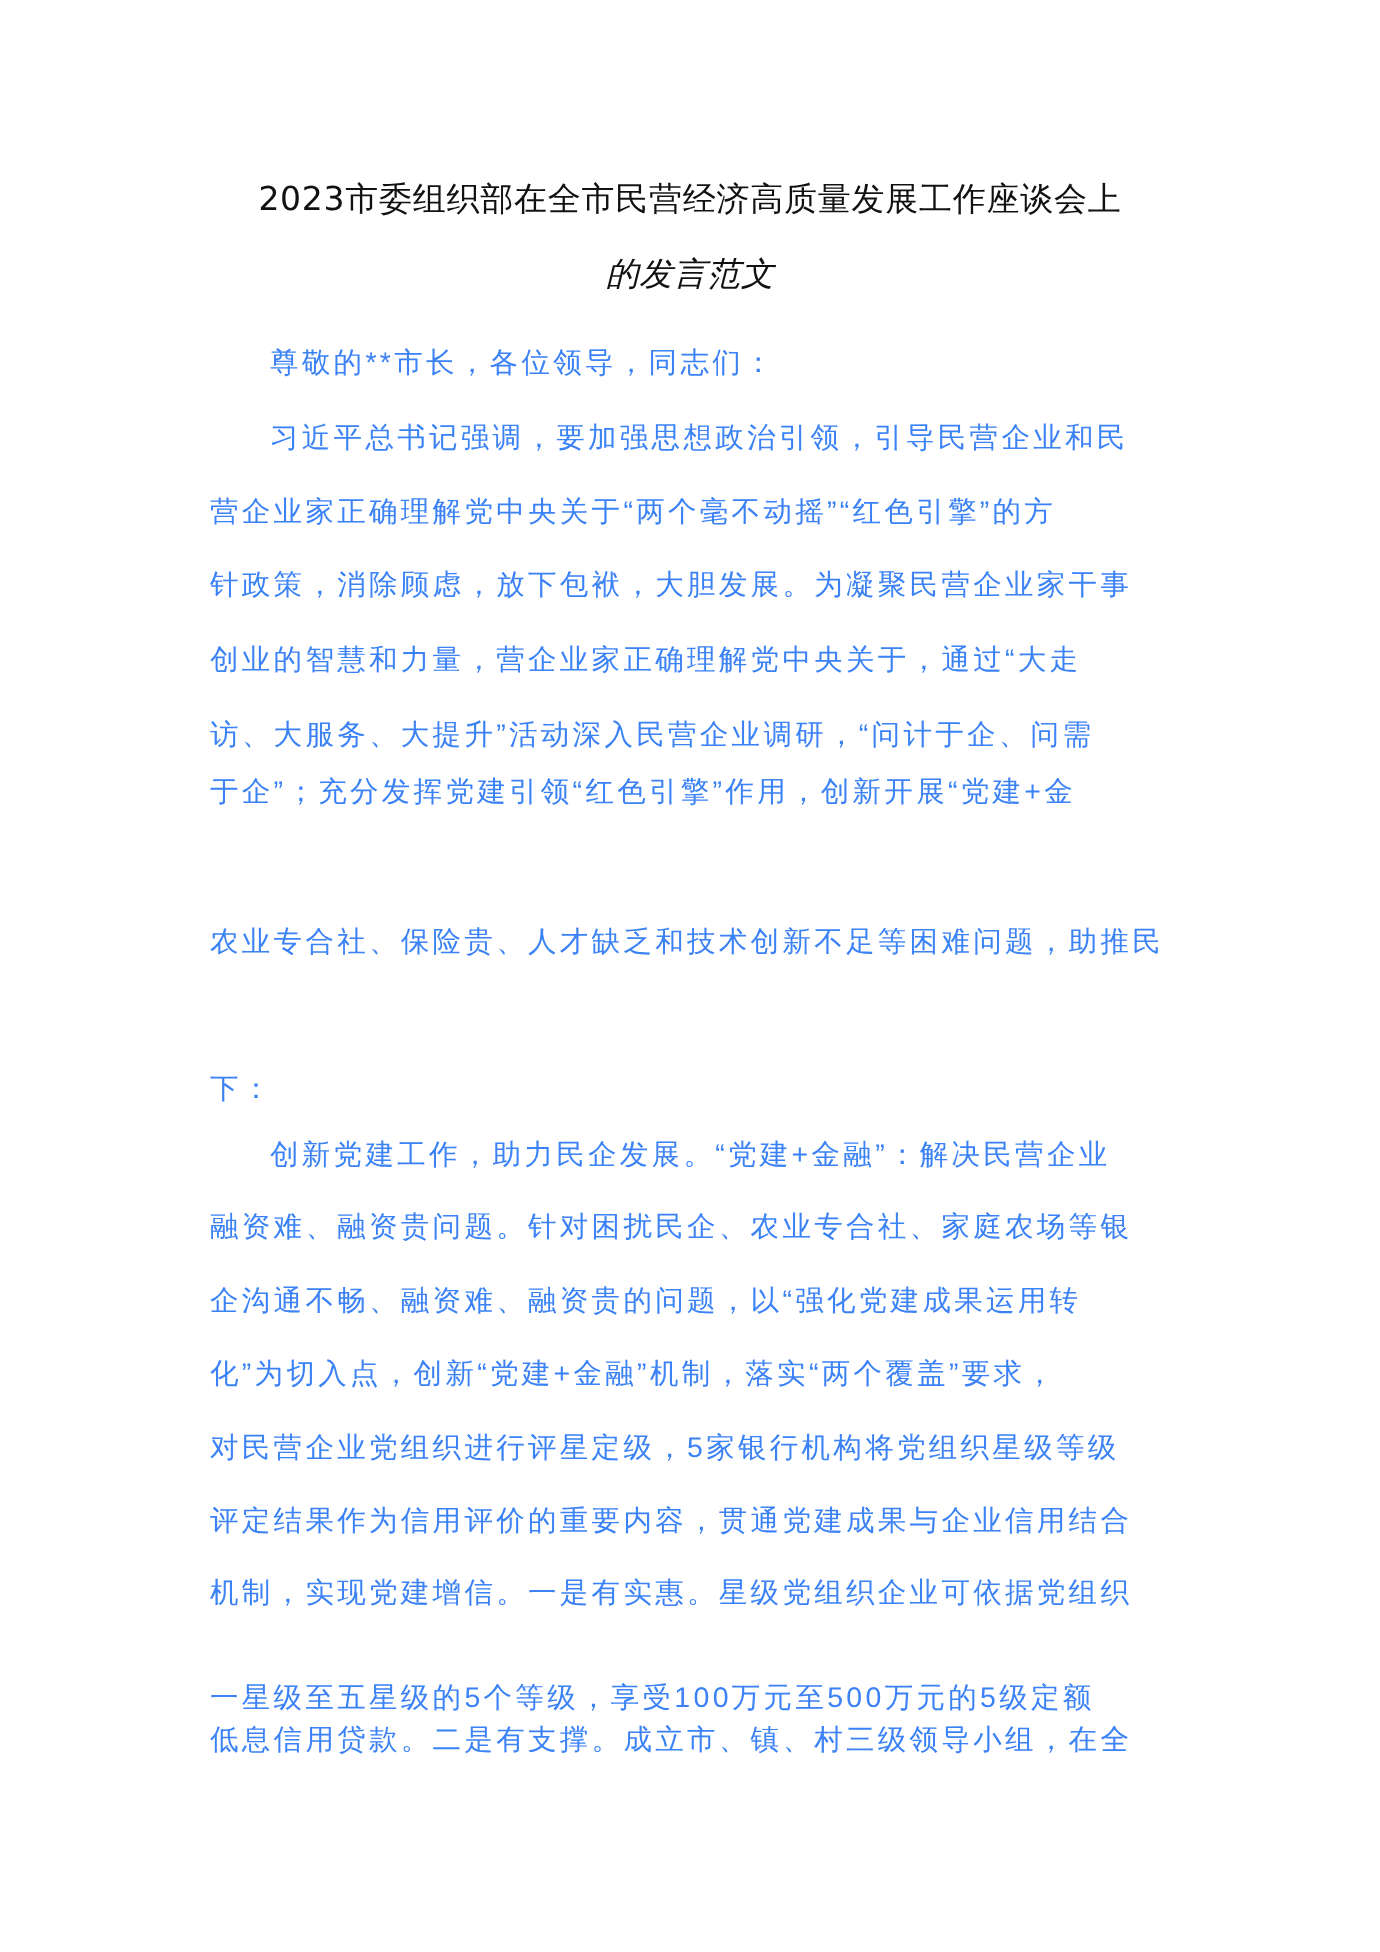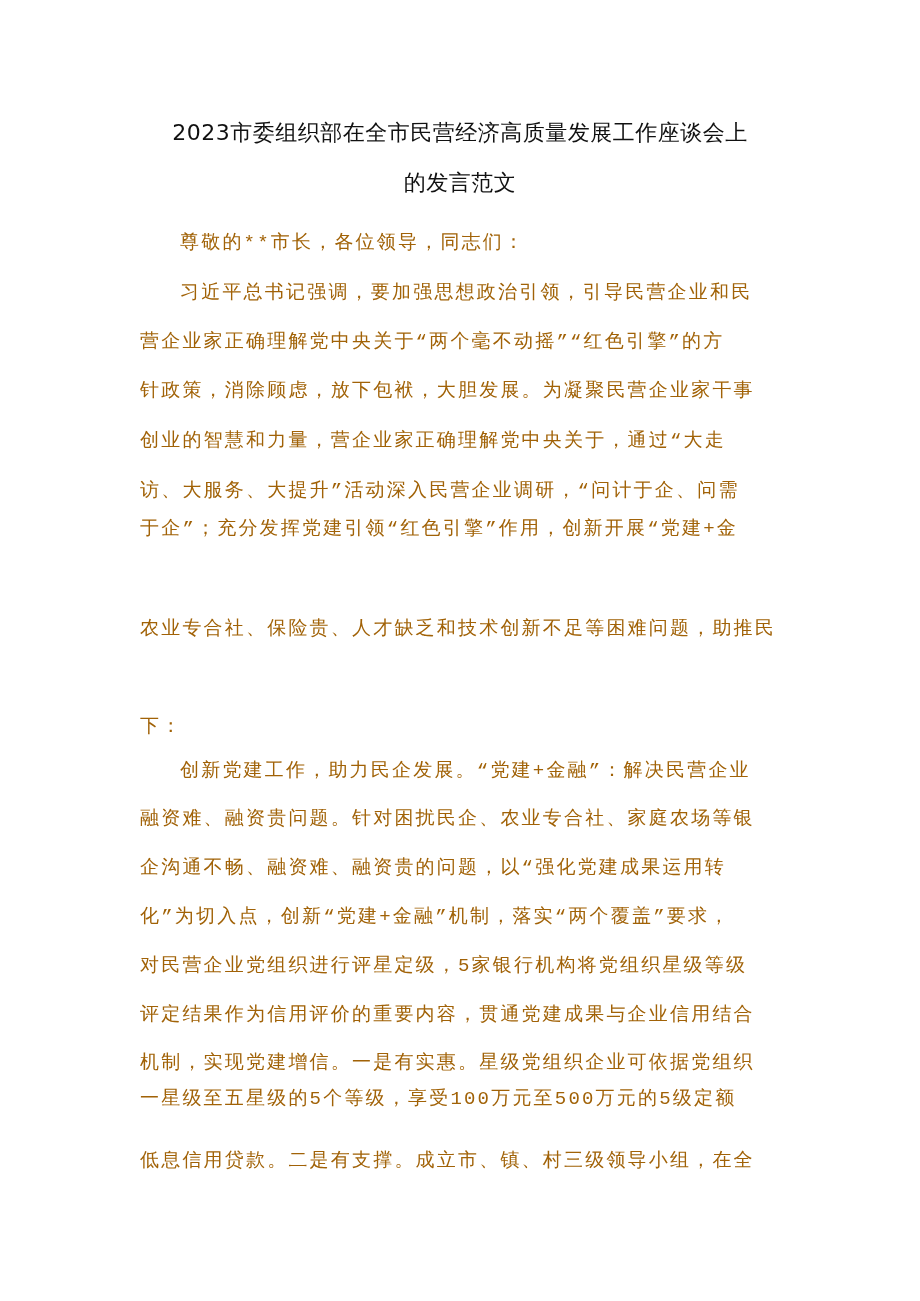--- a/index.html
+++ b/index.html
@@ -7,25 +7,25 @@
   .page {
     position: absolute; left: 0; top: 0; width: 749px; height: 1301px;
     background: #ffffff; color: #1a1a1a;
   }
   .title {
     position: absolute; left: 100px; width: 720px; text-align: center;
     font-family: "DejaVu Sans", "Liberation Sans", sans-serif;
     font-size: 22px; letter-spacing: 0.5px; color: #111;
   }
   .t1 { top: 118px; }
-  .t2 { top: 168px; }
+  .t2 { top: 168px; font-style: italic; }
   .line {
     position: absolute; left: 140px; width: 640px;
-    font-family: Liberation Mono, monospace;
-    font-size: 19px; color: #a16207; white-space: nowrap;
+    font-family: Liberation Sans, sans-serif;
+    font-size: 19px; color: #3b82f6; white-space: nowrap;
     letter-spacing: 2.2px; line-height: 26px;
   }
   .indent { left: 180px; width: 600px; }
 </style>
 </head>
 <body>
 
 <div class="page">
   <div class="title t1">2023市委组织部在全市民营经济高质量发展工作座谈会上</div>
   <div class="title t2">的发言范文</div>
@@ -40,15 +40,15 @@
   <div class="line" style="top:616px">农业专合社、保险贵、人才缺乏和技术创新不足等困难问题，助推民</div>
   <div class="line" style="top:714px">下：</div>
 
   <div class="line indent" style="top:758px">创新党建工作，助力民企发展。“党建+金融”：解决民营企业</div>
   <div class="line" style="top:806px">融资难、融资贵问题。针对困扰民企、农业专合社、家庭农场等银</div>
   <div class="line" style="top:855px">企沟通不畅、融资难、融资贵的问题，以“强化党建成果运用转</div>
   <div class="line" style="top:904px">化”为切入点，创新“党建+金融”机制，落实“两个覆盖”要求，</div>
   <div class="line" style="top:953px">对民营企业党组织进行评星定级，5家银行机构将党组织星级等级</div>
   <div class="line" style="top:1002px">评定结果作为信用评价的重要内容，贯通党建成果与企业信用结合</div>
   <div class="line" style="top:1050px">机制，实现党建增信。一是有实惠。星级党组织企业可依据党组织</div>
-  <div class="line" style="top:1086px">一星级至五星级的5个等级，享受100万元至500万元的5级定额</div>
+  <div class="line" style="top:1120px">一星级至五星级的5个等级，享受100万元至500万元的5级定额</div>
   <div class="line" style="top:1148px">低息信用贷款。二是有支撑。成立市、镇、村三级领导小组，在全</div>
 </div>
 
 </body></html>

